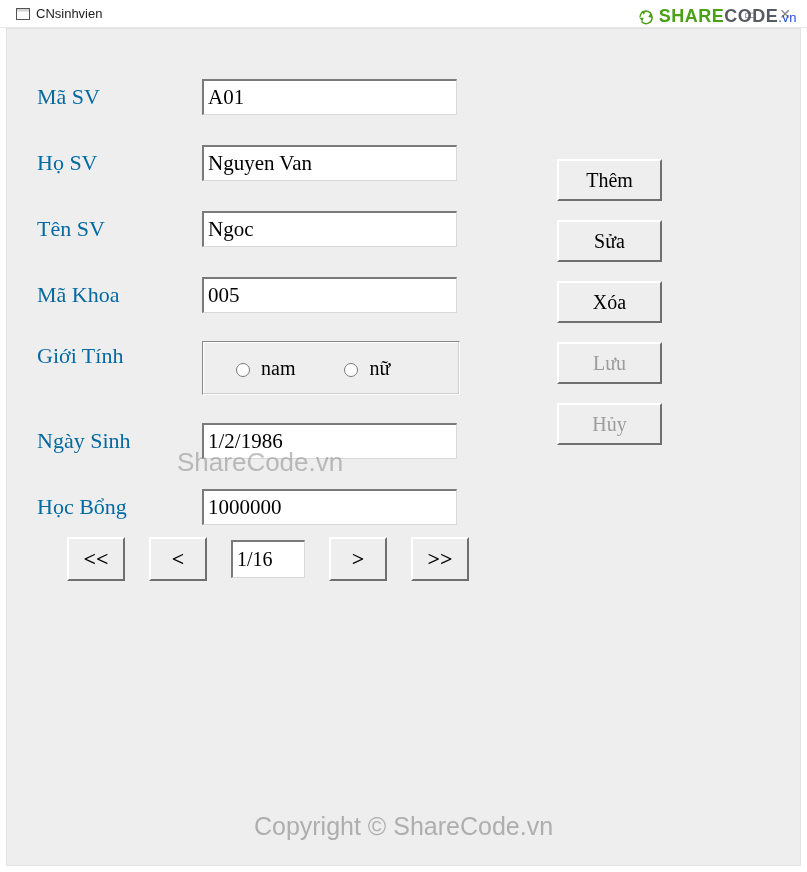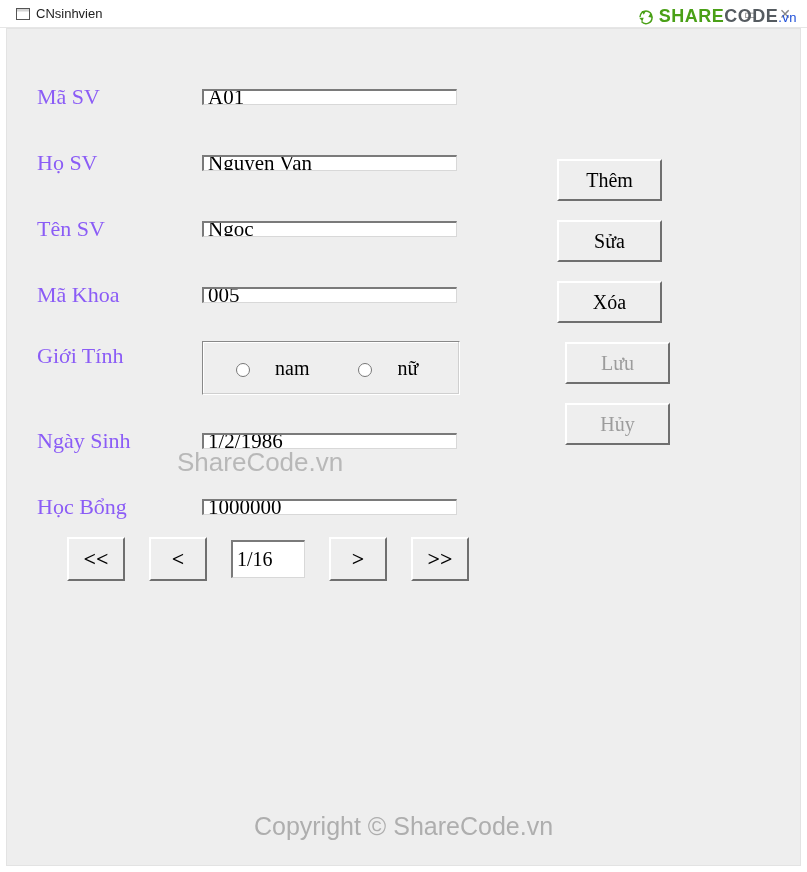--- a/index.html
+++ b/index.html
@@ -70,26 +70,26 @@
   }
   .row {
     display: flex;
     align-items: center;
     margin-bottom: 30px;
     height: 36px;
   }
   .row .label {
     width: 165px;
     font-size: 22px;
-    color: #8b5cf6;
+    color: #0369a1;
   }
   .row .field {
     font-family: "Times New Roman", Times, serif;
     font-size: 21px;
-    height: 16px;
+    height: 36px;
     width: 255px;
     padding: 2px 4px;
     background: #ffffff;
     border-top: 2px solid #7a7a7a;
     border-left: 2px solid #7a7a7a;
     border-right: 1px solid #d8d8d8;
     border-bottom: 1px solid #d8d8d8;
     outline: none;
   }
 
@@ -103,42 +103,42 @@
     border-bottom: 1px solid #fff;
     box-shadow: inset -1px -1px 0 #cfcfcf, inset 1px 1px 0 #ffffff;
     display: flex;
     align-items: center;
     gap: 44px;
     padding-left: 28px;
     font-size: 20px;
     margin-top: 6px;
     margin-left: 165px;
   }
-  .gender-frame label { display: flex; align-items: center; gap: 22px; cursor: pointer; }
+  .gender-frame label { display: flex; align-items: center; gap: 8px; cursor: pointer; }
   .gender-frame input[type=radio] { width: 14px; height: 14px; }
 
   .actions {
     position: absolute;
     left: 550px; top: 130px;
     display: flex; flex-direction: column;
     gap: 19px;
   }
   .btn {
     width: 105px; height: 42px;
     background: #eeeeee;
     border-top: 2px solid #ffffff;
     border-left: 2px solid #ffffff;
     border-right: 2px solid #6f6f6f;
     border-bottom: 2px solid #6f6f6f;
     font-family: "Times New Roman", Times, serif;
     font-size: 20px;
     cursor: pointer;
     color: #000;
   }
-  .btn.disabled { color: #9c9c9c; cursor: default; margin-left: 8px; }
+  .btn.disabled { color: #9c9c9c; cursor: default; }
 
   .nav {
     position: absolute;
     left: 60px; top: 508px;
     display: flex; align-items: center; gap: 24px;
   }
   .nav .nbtn {
     width: 58px; height: 44px;
     background: #eeeeee;
     border-top: 2px solid #ffffff;

